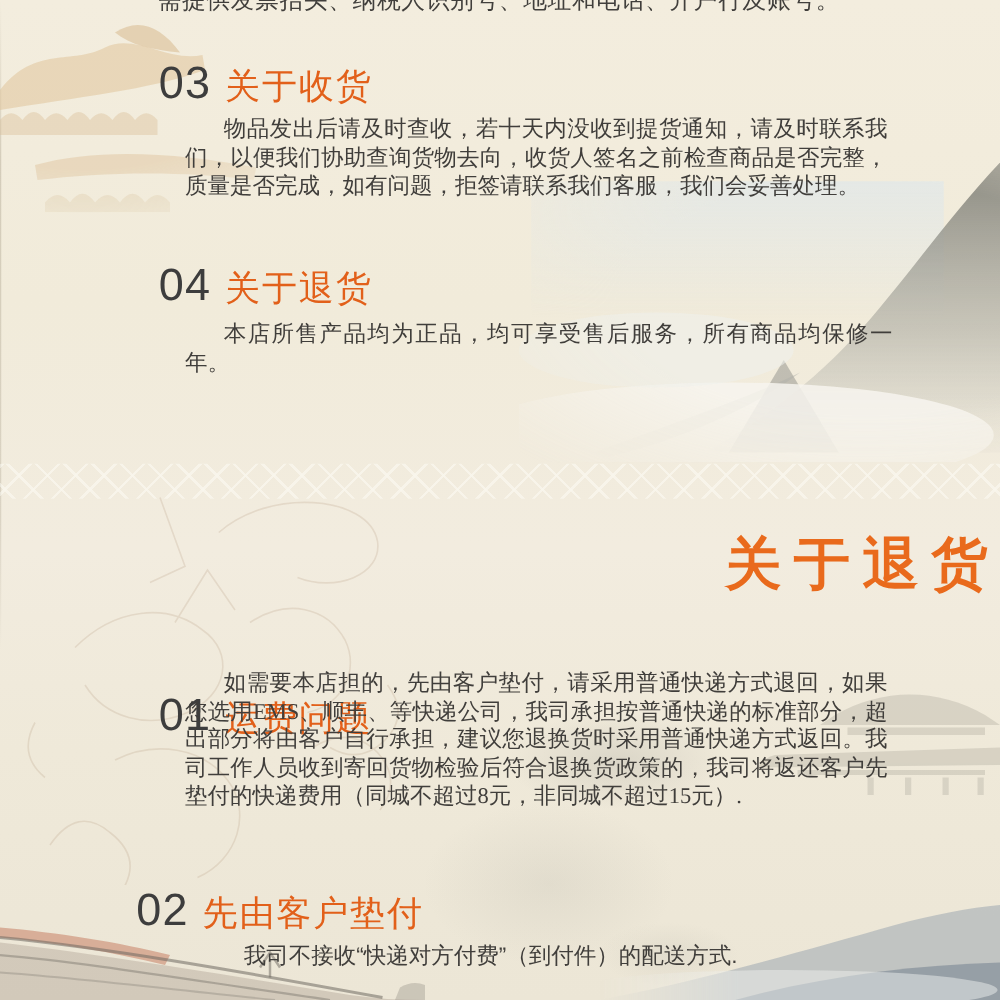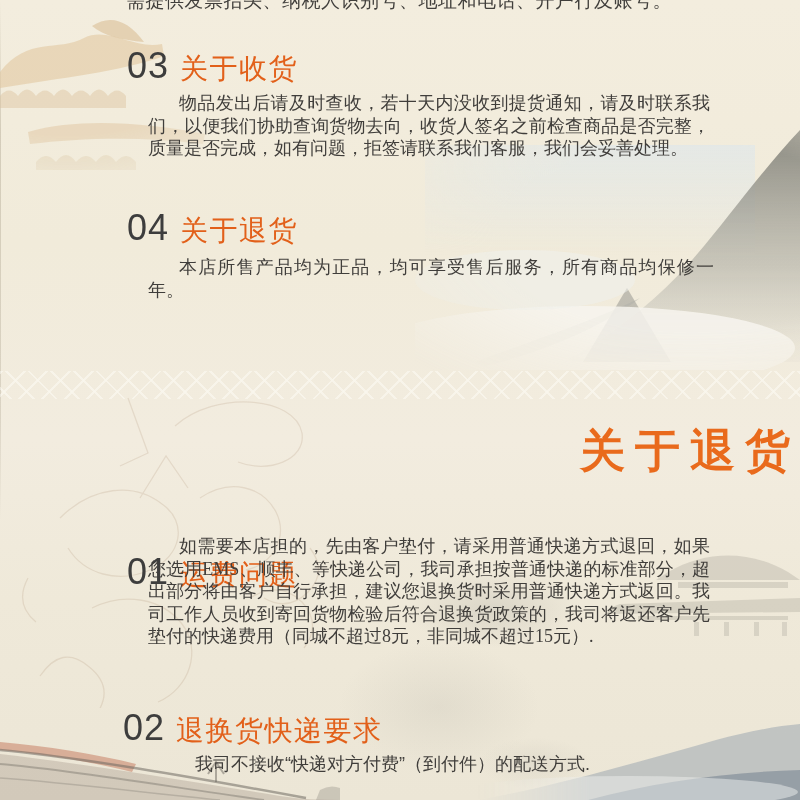--- a/index.html
+++ b/index.html
@@ -189,19 +189,19 @@
   <p class="txt body-par" style="left:128px;top:256px;width:566px;">本店所售产品均为正品，均可享受售后服务，所有商品均保修一年。</p>
 
   <h1 class="txt banner-title">关于退货</h1>
 
   <div class="txt heading" style="left:127px;top:519px;margin-top:35px;">
     <span class="num">01</span>
     <span class="ttl">运费问题</span>
   </div>
   <p class="txt body-par" style="left:128px;top:535px;width:562px;font-family:Liberation Serif, serif;">如需要本店担的，先由客户垫付，请采用普通快递方式退回，如果您选用EMS、顺丰、等快递公司，我司承担按普通快递的标准部分，超出部分将由客户自行承担，建议您退换货时采用普通快递方式返回。我司工作人员收到寄回货物检验后符合退换货政策的，我司将返还客户先垫付的快递费用（同城不超过8元，非同城不超过15元）.</p>
 
-  <div class="txt heading" style="left:123px;top:710px;text-align:center;">
+  <div class="txt heading" style="left:109px;top:710px;text-align:center;">
     <span class="num">02</span>
-    <span class="ttl">退换货快递要求</span>
+    <span class="ttl">先由客户垫付</span>
   </div>
   <p class="txt body-par" style="left:144px;top:753px;width:600px;">我司不接收“快递对方付费”（到付件）的配送方式.</p>
 
 </div>
 
 </body></html>

